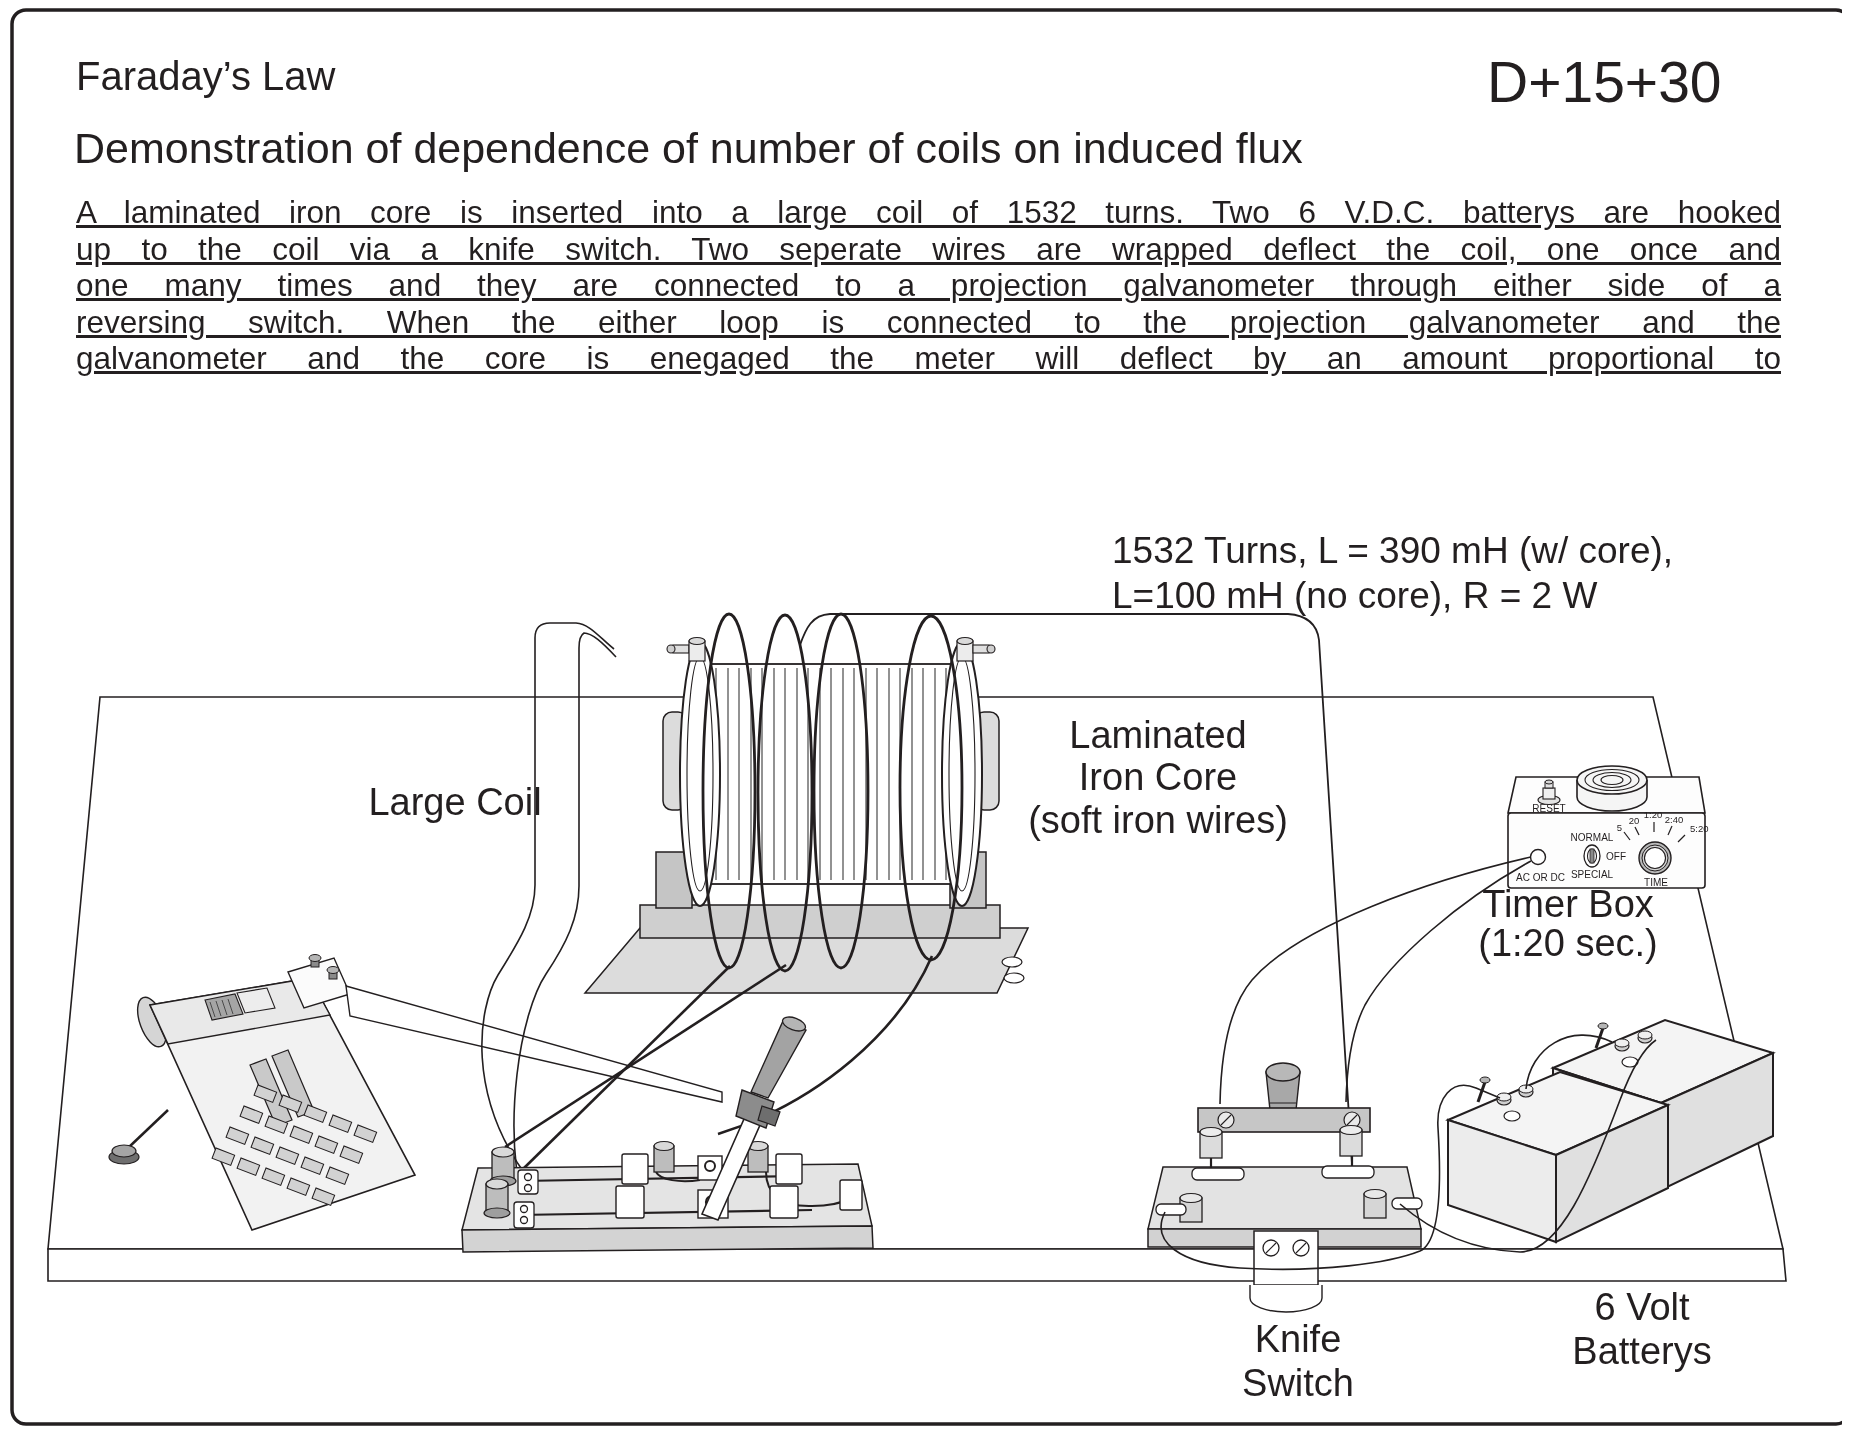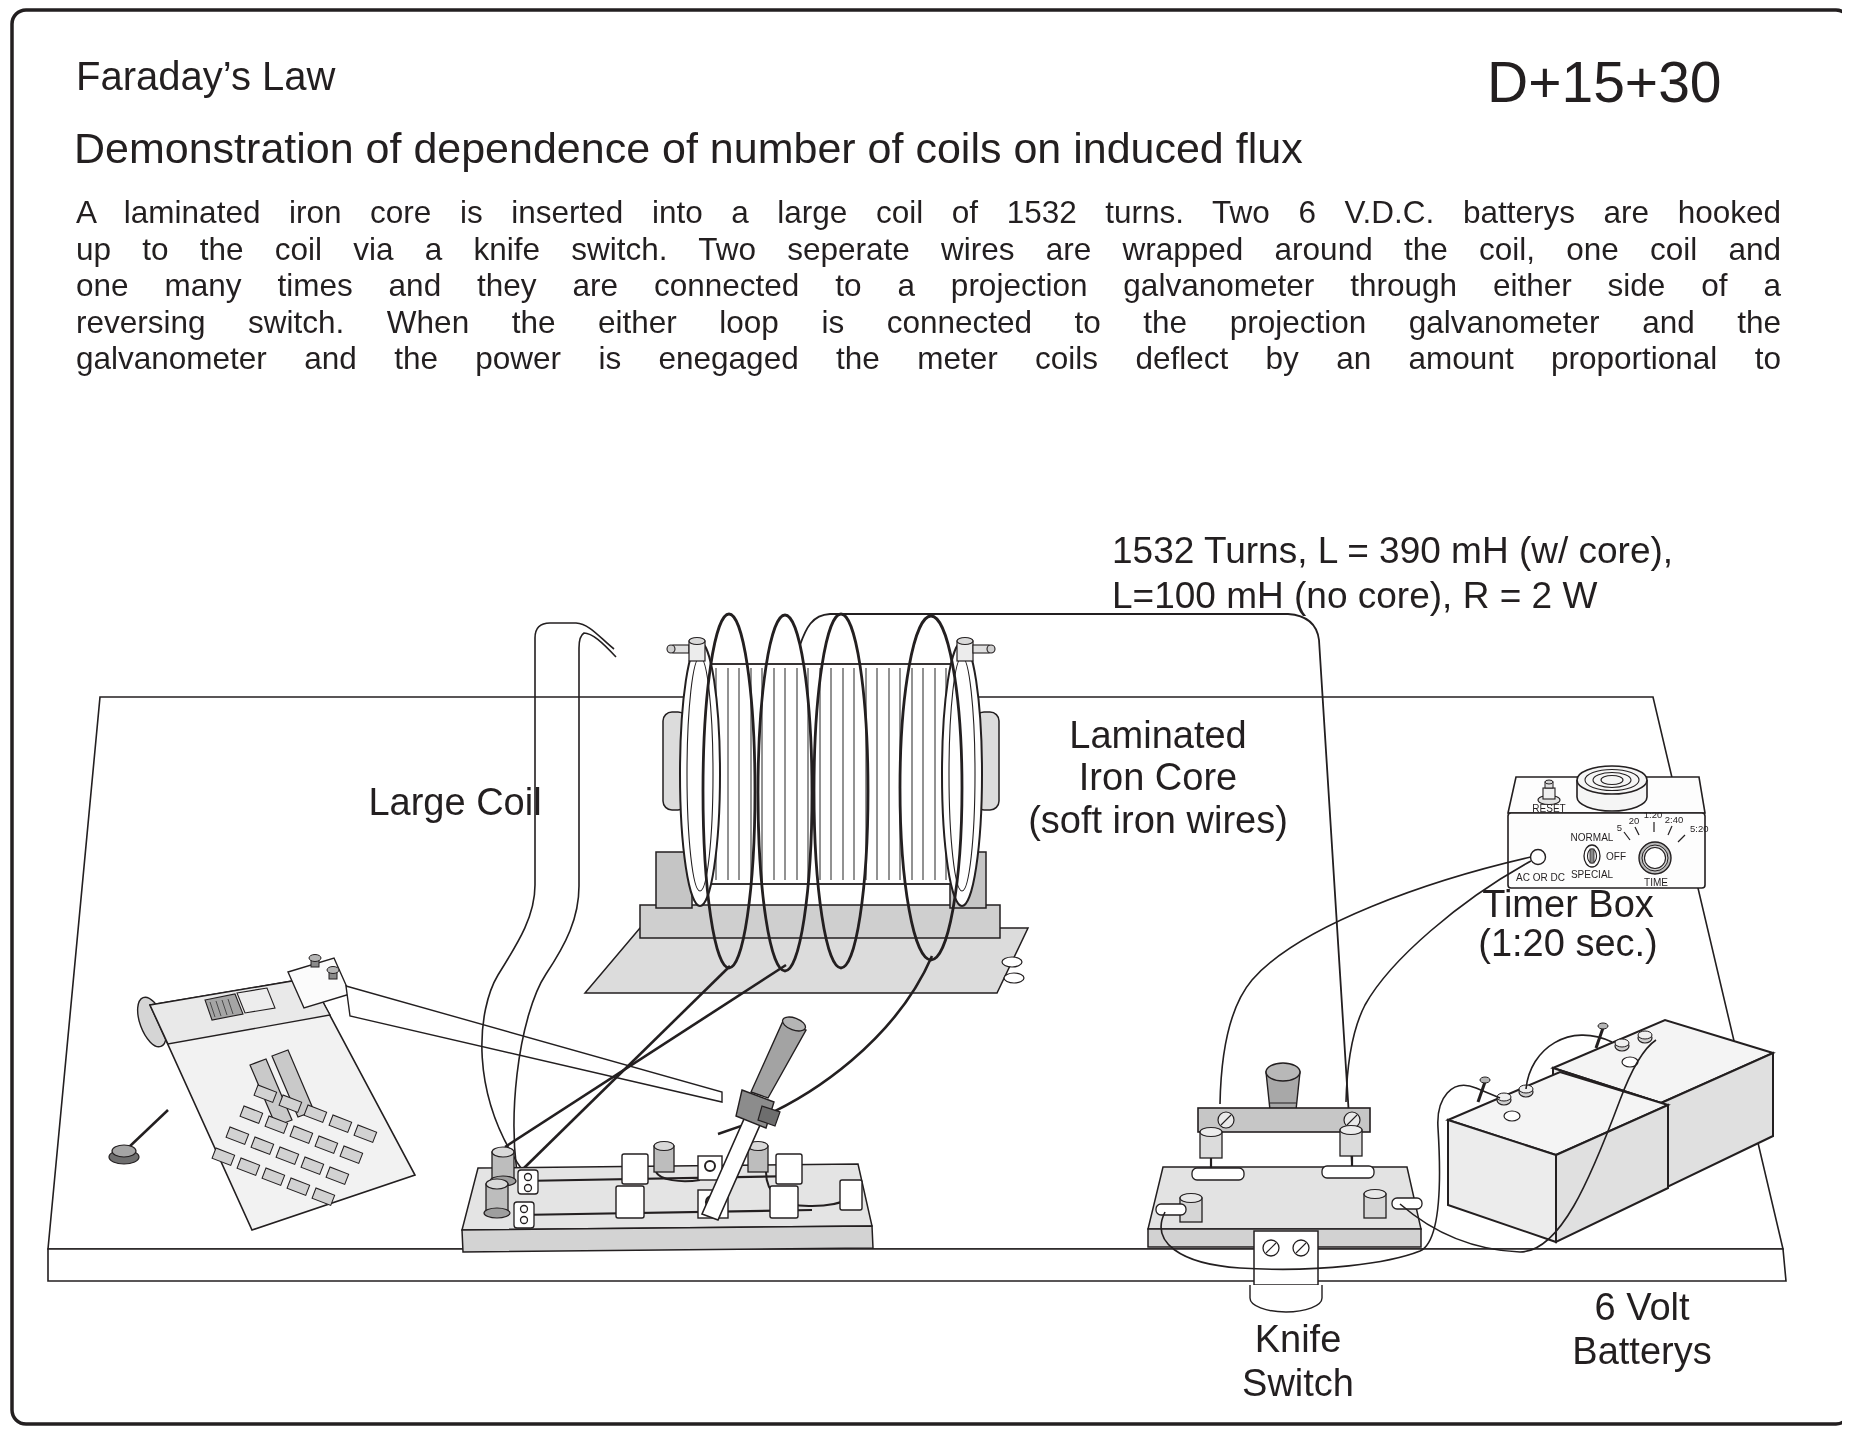--- a/index.html
+++ b/index.html
@@ -9,21 +9,21 @@
   svg text{font-family:"Liberation Sans", sans-serif;fill:#231f20;}
   .t-title{font-size:40px;}
   .t-code{font-size:57px;}
   .t-sub{font-size:43px;}
   .t-spec{font-size:37px;}
   .t-label{font-size:38px;}
   .t-tiny{font-size:10px;}
   .t-tick{font-size:9.5px;}
   #para{position:absolute;left:76px;top:194px;width:1705px;font-size:31.5px;
         line-height:36.6px;color:#231f20;}
-  .jline{text-align:justify;text-align-last:justify;white-space:nowrap;}
+  .jline{text-align:justify;text-align-last:justify;white-space:nowrap;text-decoration:underline;}
   .jline-last{text-align:left;white-space:nowrap;}
 </style>
 </head>
 <body>
 
 <div id="stage">
 <svg width="1862" height="1436" viewBox="0 0 1862 1436">
 
   <rect x="12" y="10" width="1838" height="1414" rx="14" fill="#ffffff" stroke="#231f20" stroke-width="3.5"></rect>
 
@@ -308,18 +308,18 @@
   <text class="t-label" x="1568" y="917" text-anchor="middle">Timer Box</text>
   <text class="t-label" x="1568" y="956" text-anchor="middle">(1:20 sec.)</text>
   <text class="t-label" x="1298" y="1352" text-anchor="middle">Knife</text>
   <text class="t-label" x="1298" y="1396" text-anchor="middle">Switch</text>
   <text class="t-label" x="1642" y="1320" text-anchor="middle">6 Volt</text>
   <text class="t-label" x="1642" y="1364" text-anchor="middle">Batterys</text>
 </svg>
 
 <div id="para">
   <div class="jline">A laminated iron core is inserted into a large coil of 1532 turns.  Two 6 V.D.C. batterys are hooked</div>
-  <div class="jline">up to the coil via a knife switch.  Two seperate wires are wrapped around the coil, one coil and</div>
+  <div class="jline">up to the coil via a knife switch.  Two seperate wires are wrapped deflect the coil, one once and</div>
   <div class="jline">one many times and they are connected to a projection galvanometer through either side of a</div>
   <div class="jline">reversing switch.  When the either loop is connected to the projection galvanometer and the</div>
-  <div class="jline">galvanometer and the power is enegaged the meter coils deflect by an amount proportional to</div>
+  <div class="jline">galvanometer and the core is enegaged the meter will deflect by an amount proportional to</div>
 </div>
 </div>
 
 </body></html>

